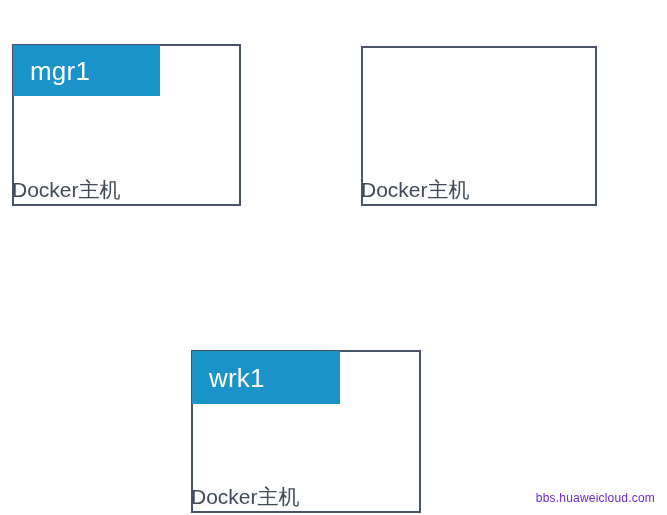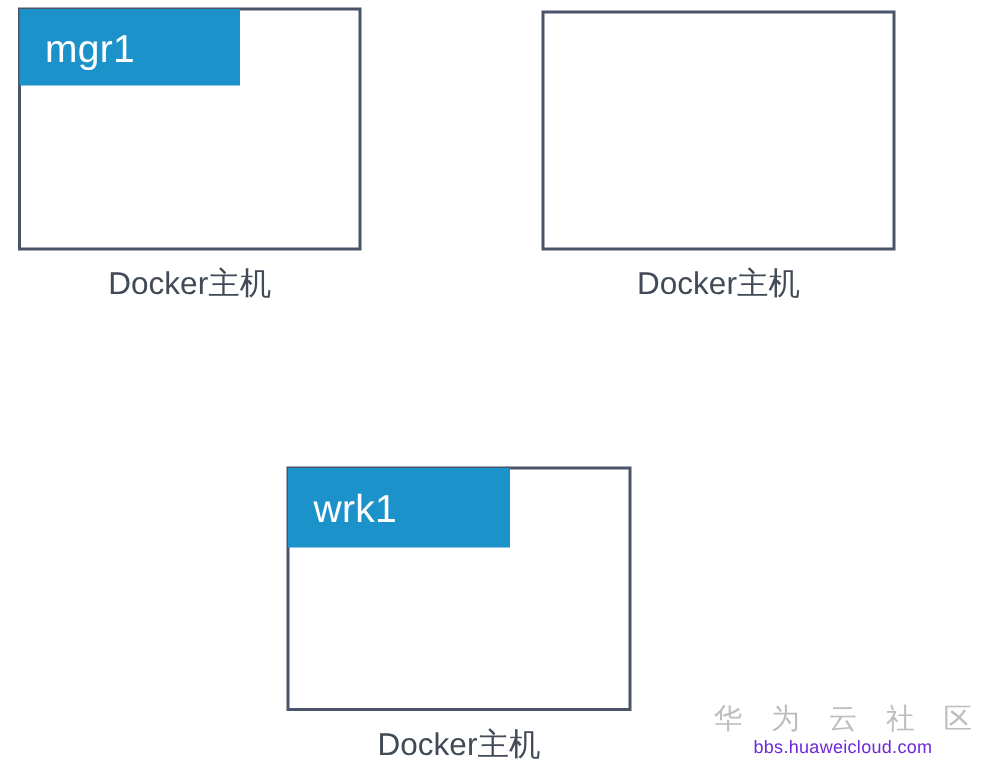--- a/index.html
+++ b/index.html
@@ -17,20 +17,21 @@
 
   #canvas {
     position: relative;
     width: 667px;
     height: 515px;
   }
 
   
   .host-node {
     position: absolute;
+    margin-top: 39px;
   }
 
   .host-box {
     position: absolute;
     left: 0;
     top: 0;
     box-sizing: border-box;
     background: #ffffff;
     border: 2px solid #4a5468;
   }
@@ -48,21 +49,20 @@
     color: #ffffff;
     font-size: 26px;
     line-height: 1;
     letter-spacing: 0.2px;
     white-space: nowrap;
     font-weight: 400;
   }
 
   .host-caption {
     position: absolute;
-    text-align: center;
     color: #414a56;
     font-size: 21px;
     line-height: 1;
     white-space: nowrap;
     font-weight: 400;
   }
 
   
   #watermark {
     position: absolute;
@@ -107,17 +107,16 @@
 
   <div class="host-node" style="left:191px; top:311px; width:230px; height:163px;text-align:center;">
     <div class="host-box" style="width:230px; height:163px;"></div>
     <div class="host-header" style="left:1px; top:1px; width:148px; height:53px;">
       <span class="host-header-label">wrk1</span>
     </div>
   </div>
   <div class="host-caption" style="left:191px; top:486px; width:230px;">Docker主机</div>
 
   <div id="watermark">
-    <div class="wm-cn">华 为 云 社 区</div>
     <div class="wm-url">bbs.huaweicloud.com</div>
   </div>
 
 </div>
 
 </body></html>

